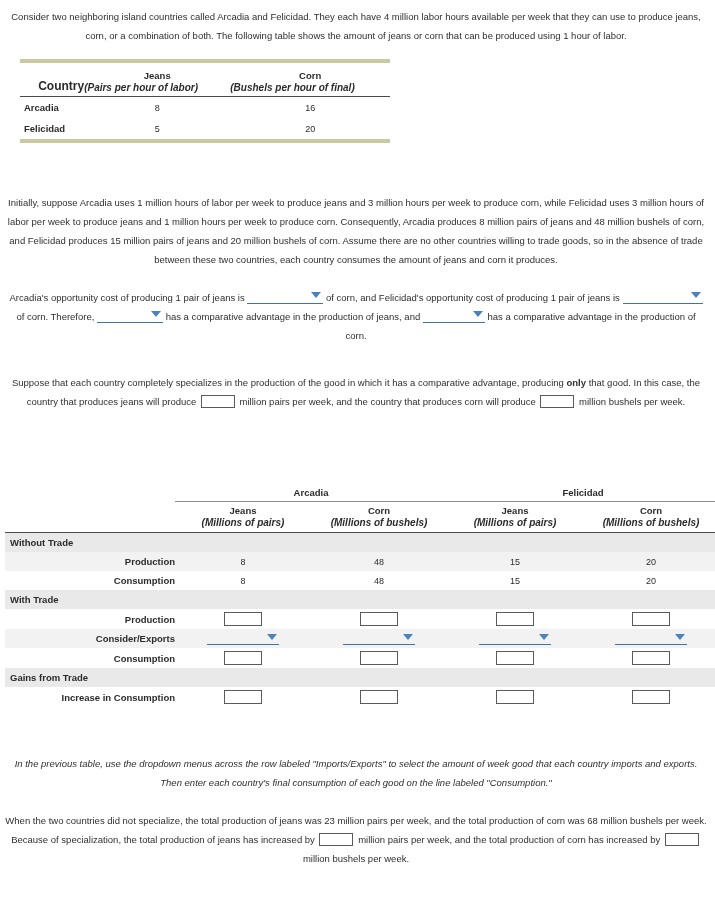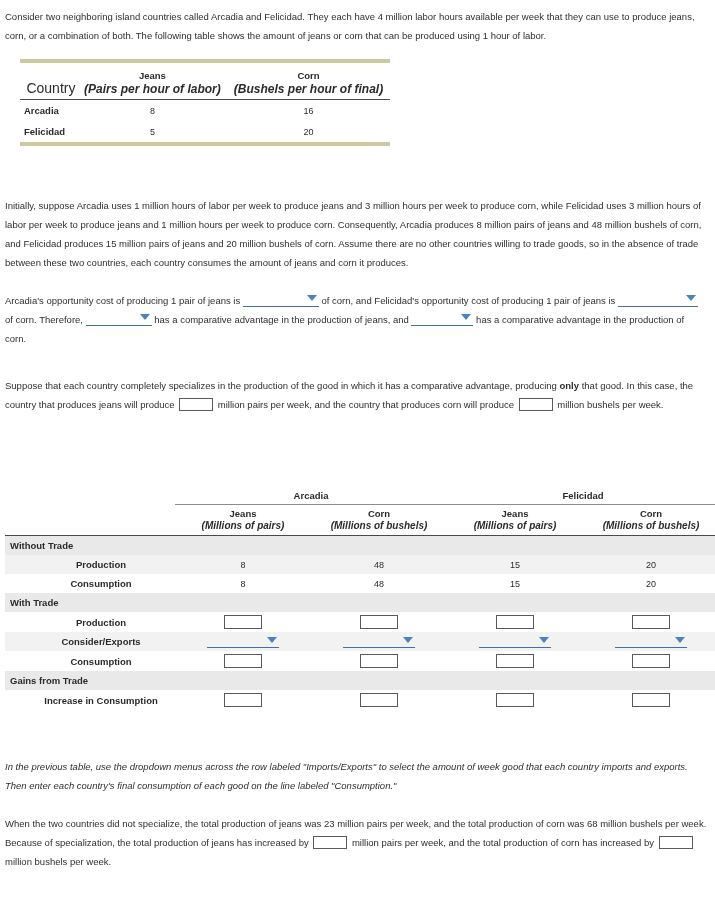--- a/index.html
+++ b/index.html
@@ -14,21 +14,21 @@
     font-size: 9.5px;
     color: #2b2b2b;
     overflow: hidden;
     position: relative;
   }
   .page { padding: 7px 8px 0 5px; }
 
   p.para {
     margin: 0 0 0 0;
     line-height: 19px;
-    text-align: left;
+    text-align: center;
     font-size: 9.5px;
     color: #2f2f2f;
   }
   .gap-lg { height: 28px; }
   .gap-md { height: 19px; }
   .gap-xl { height: 50px; }
   .gap-xxl { height: 62px; }
 
   em.ital { font-style: italic; }
   b.bold { font-weight: bold; }
@@ -54,33 +54,33 @@
     font-weight: normal;
   }
   .t1 .hd-good {
     text-align: center;
     font-weight: bold;
     padding-top: 7px;
     padding-bottom: 1px;
     font-size: 9.5px;
   }
   .t1 .hd-unit {
-    text-align: center;
+    text-align: left;
     font-style: italic;
     font-weight: bold;
     padding-bottom: 3px;
-    font-size: 12px;
+    font-size: 10px;
   }
   .t1 .hd-country {
-    text-align: center;
-    font-weight: normal;
+    text-align: right;
+    font-weight: bold;
     padding-bottom: 3px;
     padding-left: 4px;
     vertical-align: bottom;
-    font-size: 14px;
+    font-size: 12px;
   }
   .t1 tr.hdrow td, .t1 tr.hdrow th { border-bottom: 1px solid #4a4a4a; }
   .t1 td.c-name {
     text-align: left;
     font-weight: bold;
     padding: 5px 0 5px 4px;
     font-size: 9.5px;
   }
   .t1 td.c-val {
     text-align: center;
@@ -169,21 +169,21 @@
     font-weight: bold;
     text-align: left;
     padding: 4px 0 4px 5px;
     font-size: 9.5px;
   }
   .t2 tr.shade td { background: #e9e9e9; }
   .t2 tr.shade-lite td { background: #f2f2f2; }
 
   .t2 td.rlbl {
     font-weight: bold;
-    text-align: center;
+    text-align: right;
     padding: 4px 0 4px 22px;
     font-size: 9.5px;
   }
   .t2 td.rval {
     text-align: center;
     font-size: 9px;
     padding: 4px 0;
   }
   .t2 td.rctl {
     text-align: center;

